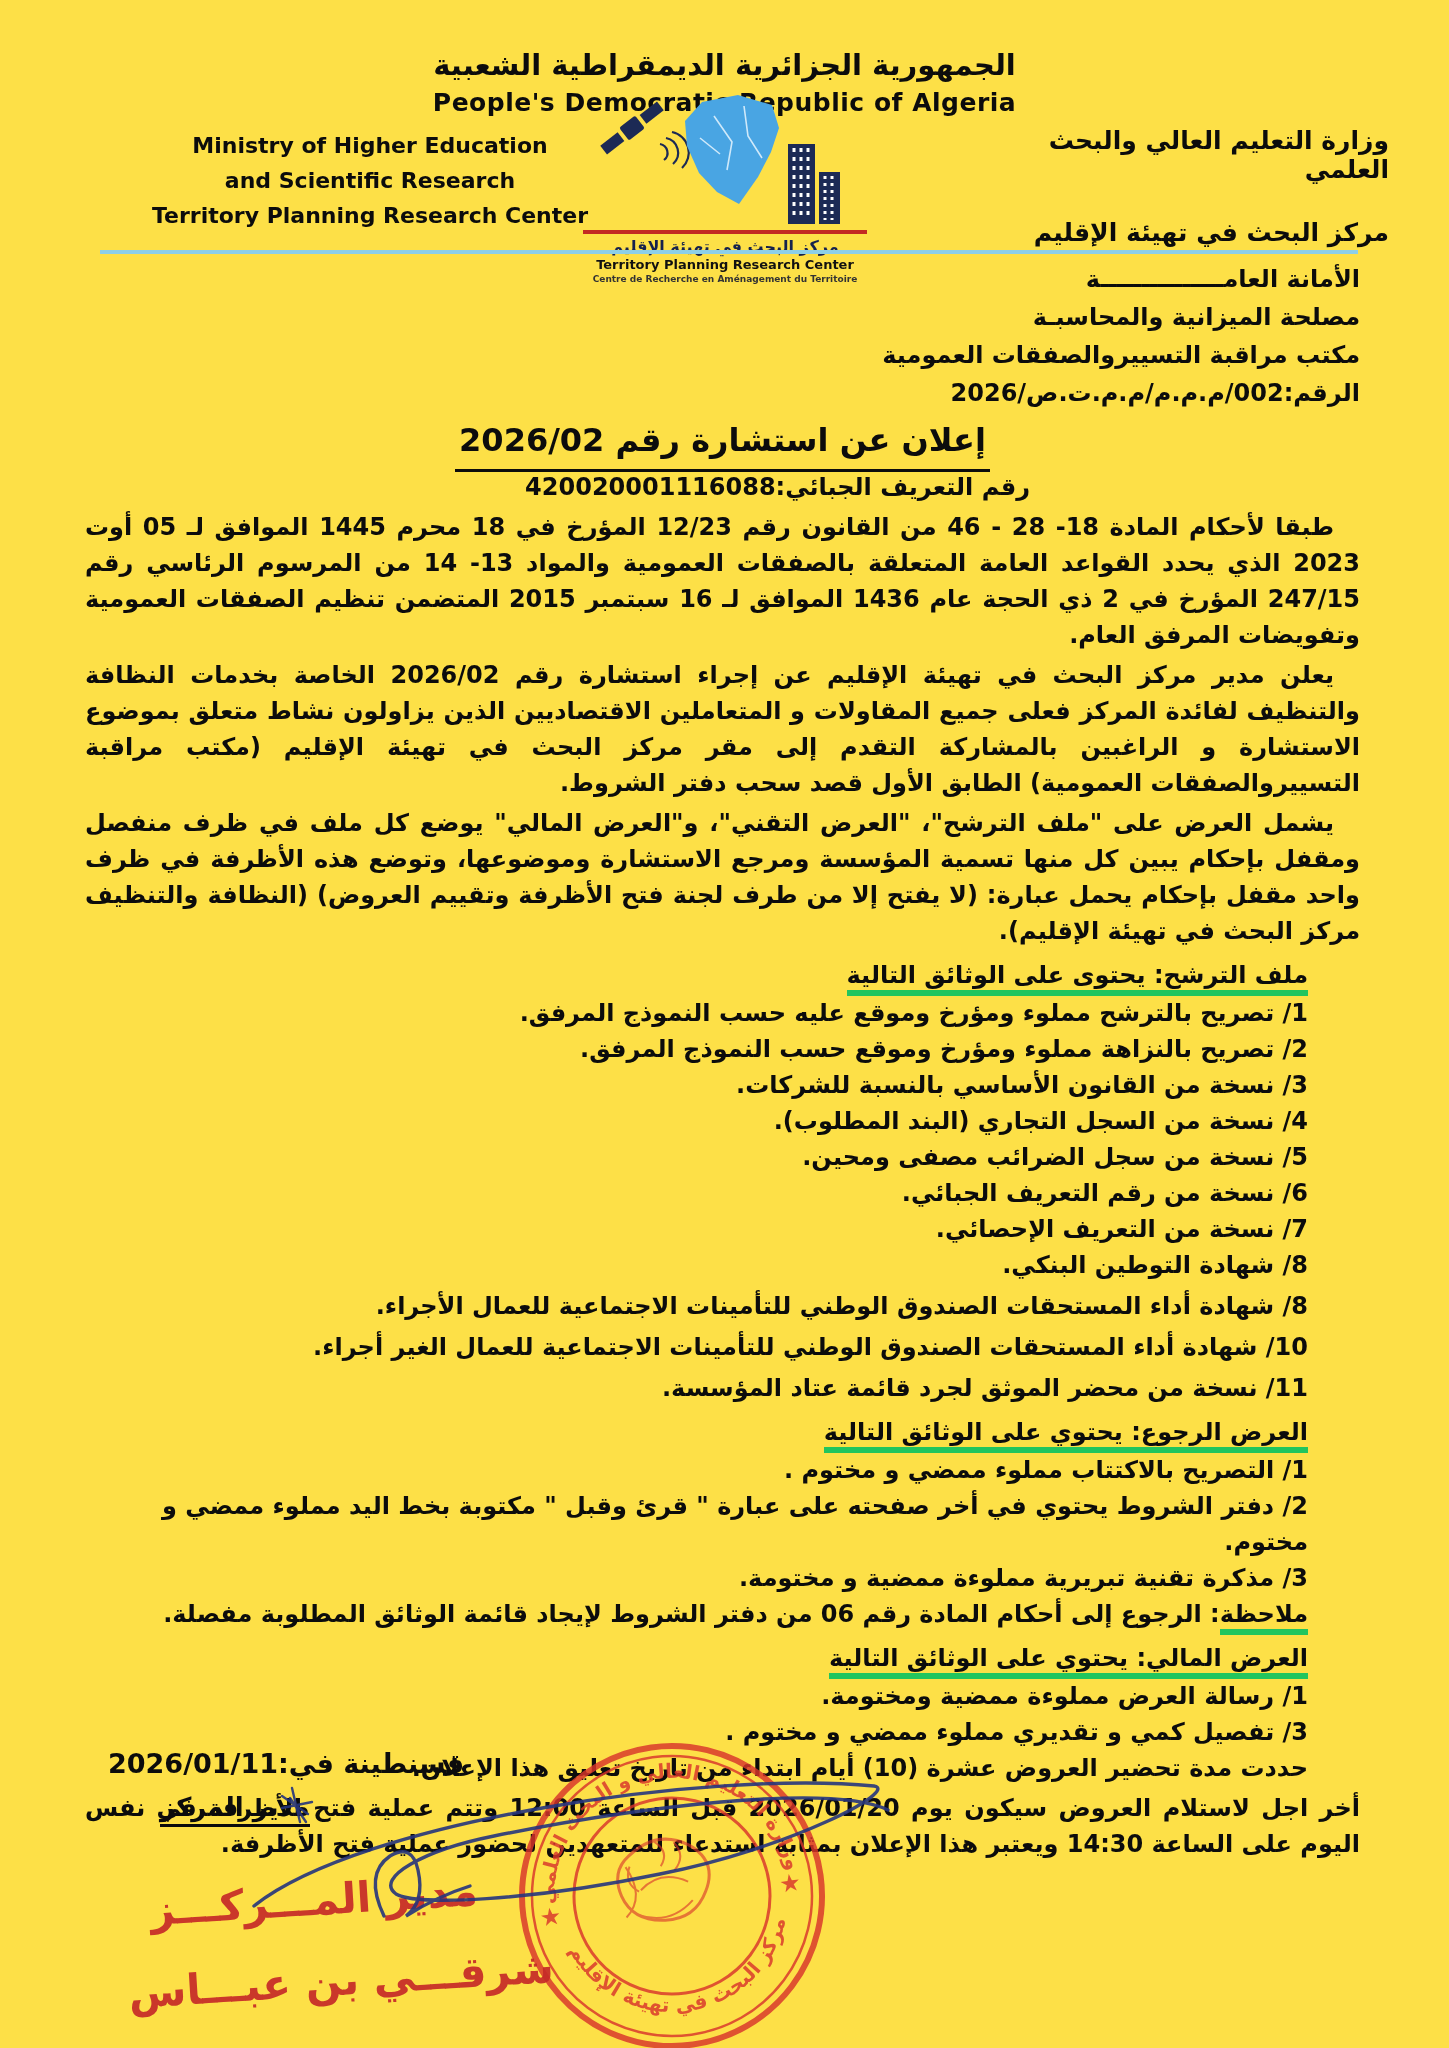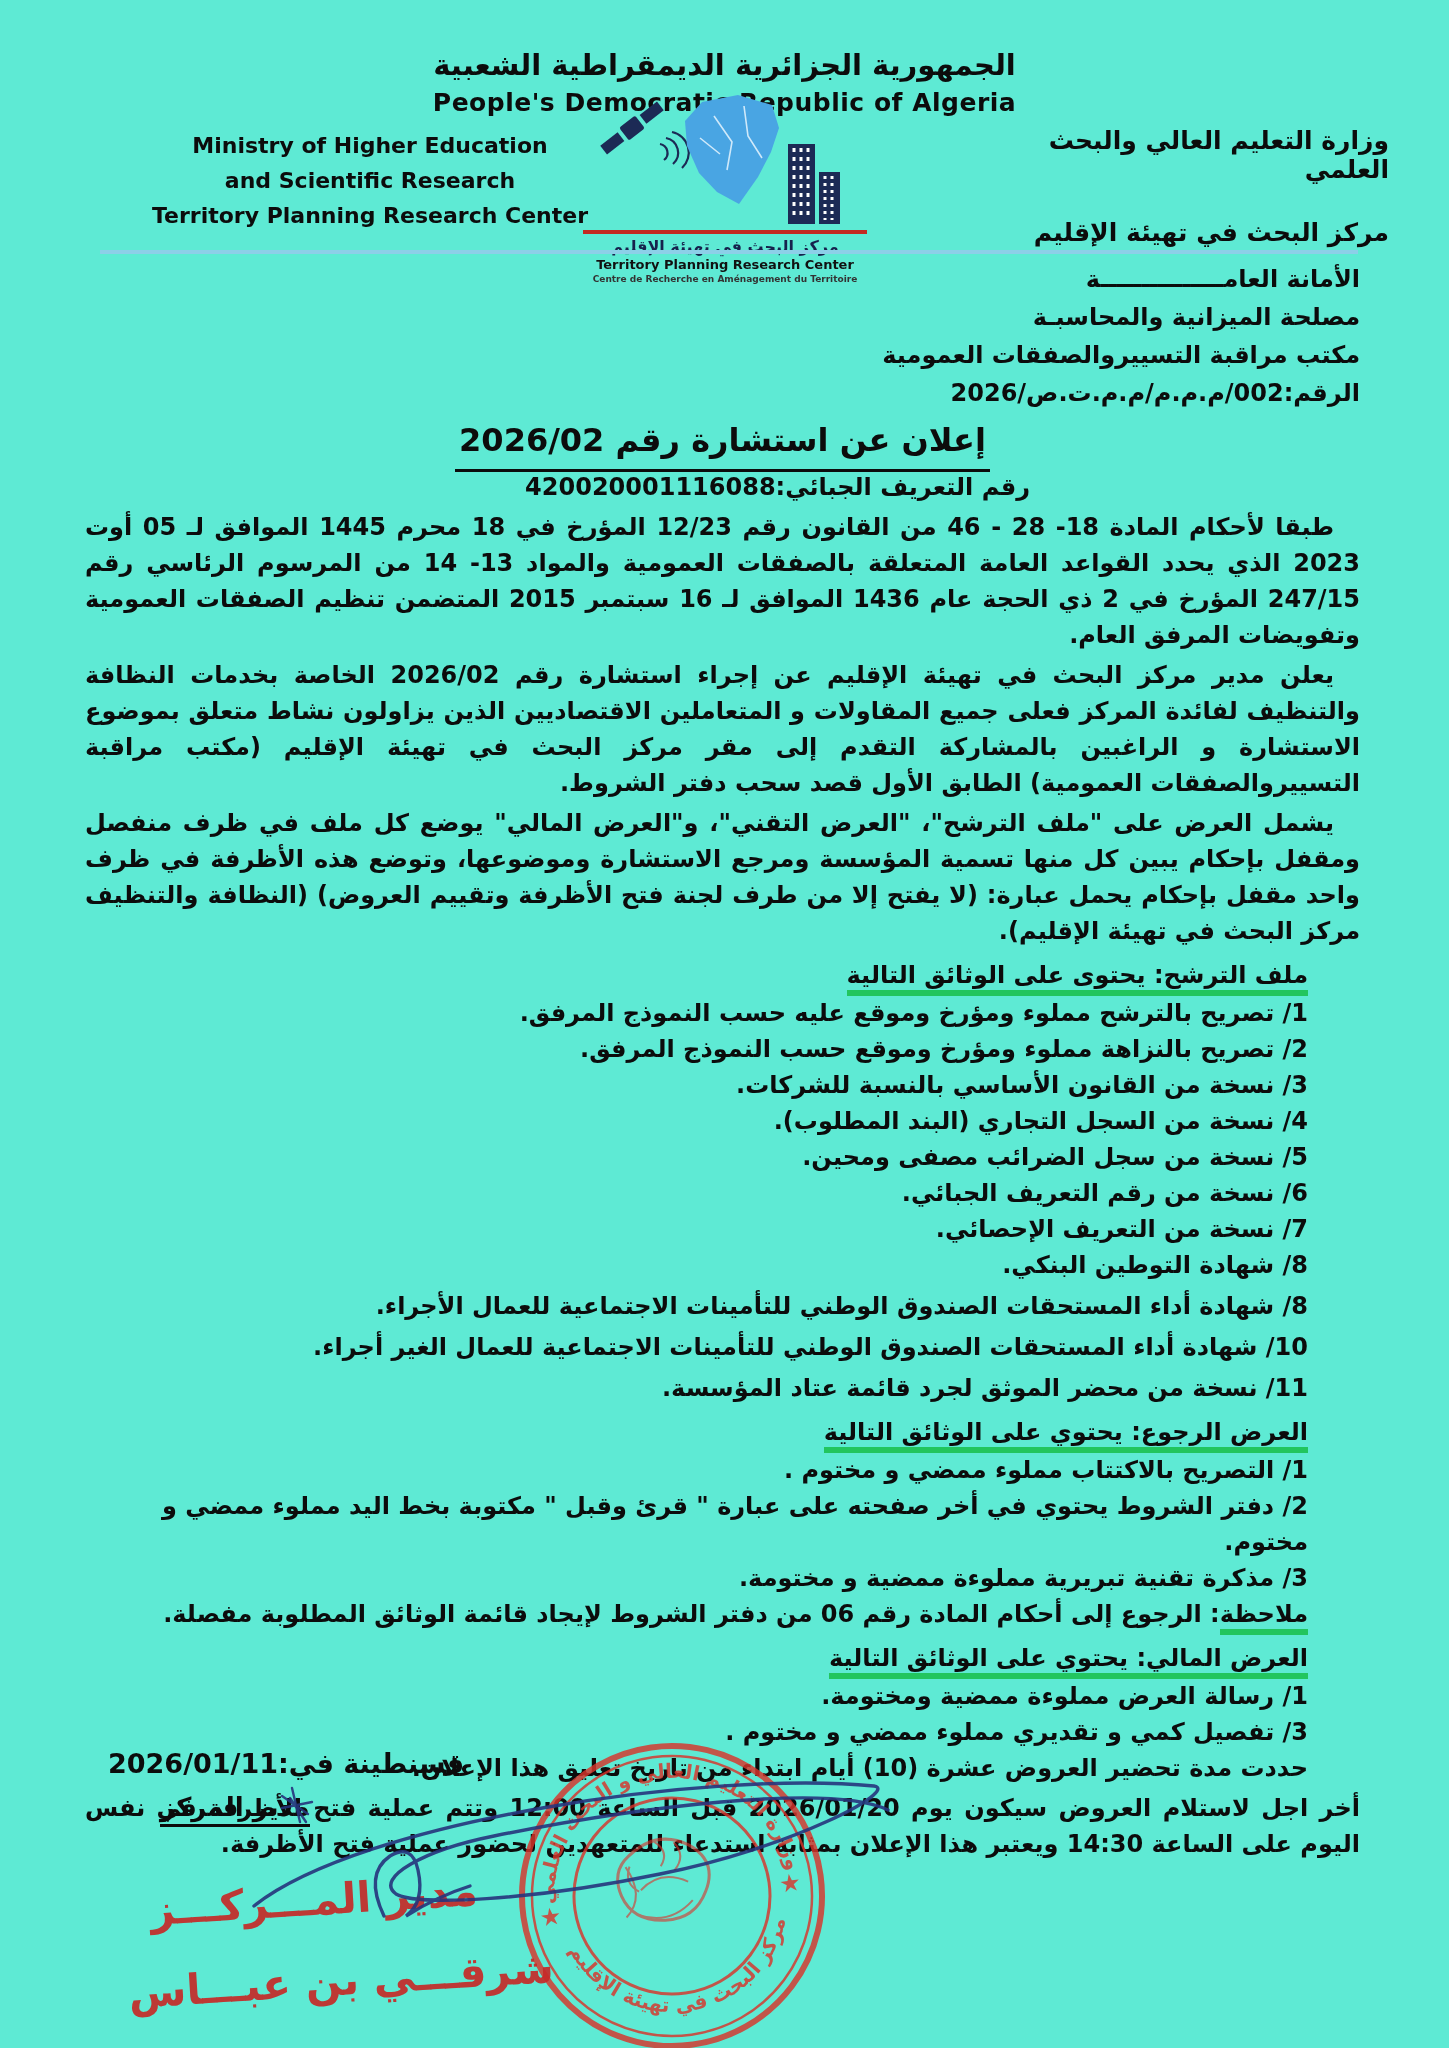--- a/index.html
+++ b/index.html
@@ -1,16 +1,16 @@
 <!DOCTYPE html>
 <html lang="ar"><head>
 <meta charset="utf-8">
 <style>
   html,body{margin:0;padding:0;background:#9a9a9a;}
-  .page{position:relative;width:1449px;height:2048px;background:#5eead4;overflow:hidden;
+  .page{position:relative;width:1449px;height:2048px;background:#fde047;overflow:hidden;
         font-family:"DejaVu Sans",sans-serif;color:#0c0c0c;margin:0 auto;}
   
   .rep-ar{position:absolute;top:48px;left:0;width:100%;text-align:center;
           font-size:29px;font-weight:bold;direction:rtl;}
   .rep-en{position:absolute;top:88px;left:0;width:100%;text-align:center;
           font-size:25px;font-weight:bold;letter-spacing:.5px;}
   .min-en{position:absolute;top:128px;left:150px;width:440px;text-align:center;
           font-size:22px;font-weight:bold;line-height:35px;}
   .min-ar{position:absolute;top:126px;right:60px;width:420px;text-align:right;
           direction:rtl;font-size:25px;font-weight:bold;}

